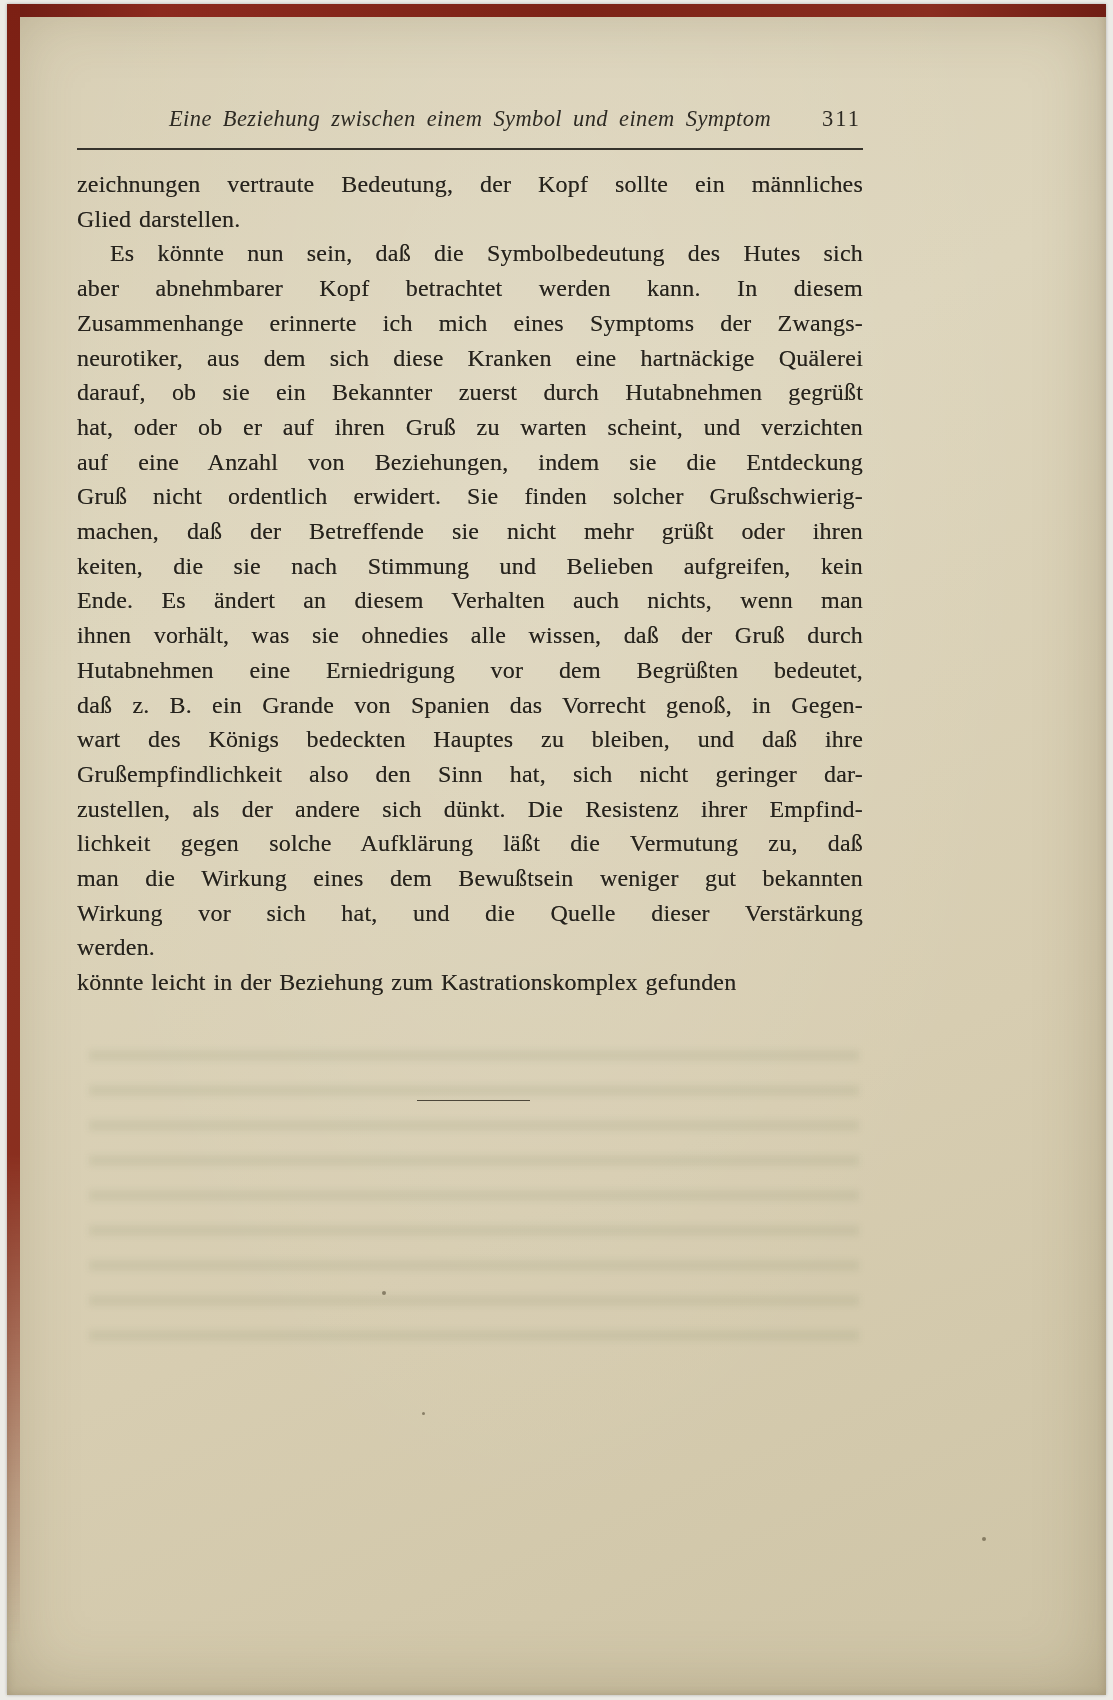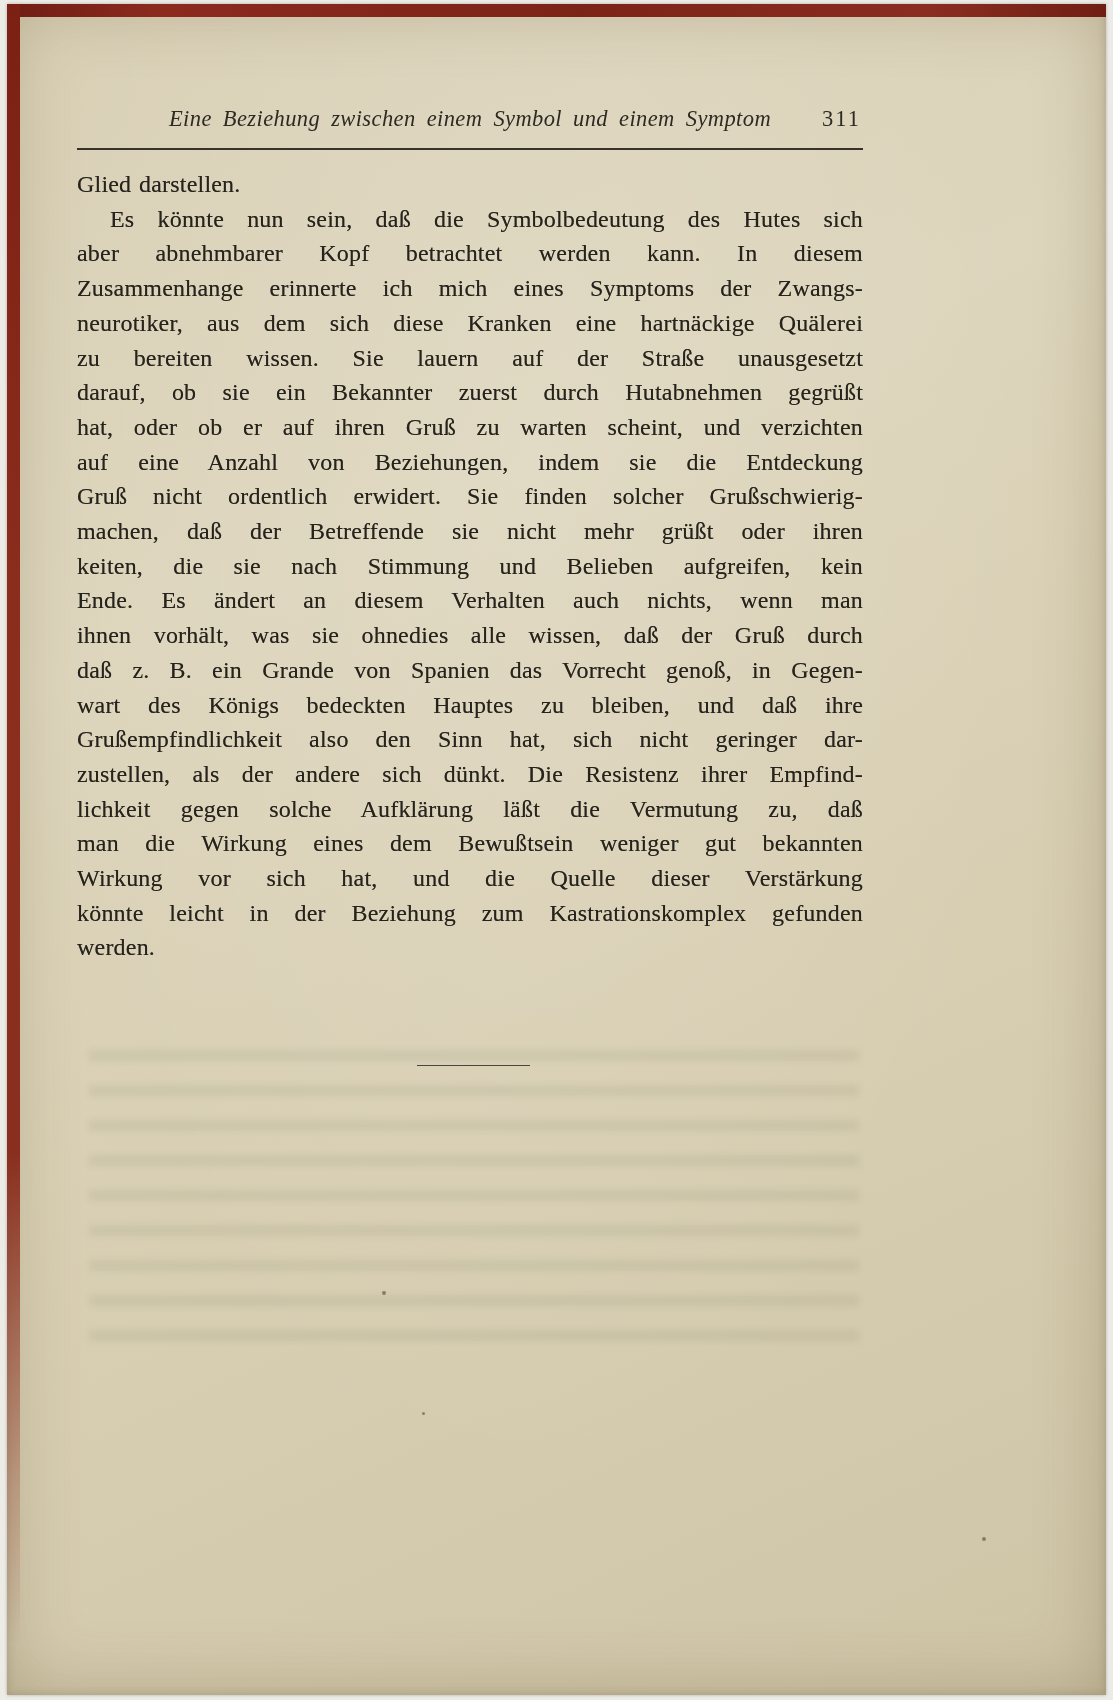--- a/index.html
+++ b/index.html
@@ -128,45 +128,46 @@
 
       <div class="running-header">
         <span class="header-title">Eine Beziehung zwischen einem Symbol und einem Symptom</span>
         <span class="page-number">311</span>
       </div>
 
       <hr class="header-rule">
 
       <div class="body-text">
         <div class="paragraph p-first">
+            <div class="line">zeichnungen vertraute Bedeutung, der Kopf sollte ein männliches</div>
             <div class="line">Glied darstellen.</div>
           </div>
         <div class="paragraph p-indent">
             <div class="line">Es könnte nun sein, daß die Symbolbedeutung des Hutes sich</div>
             <div class="line">aber abnehmbarer Kopf betrachtet werden kann. In diesem</div>
             <div class="line">Zusammenhange erinnerte ich mich eines Symptoms der Zwangs-</div>
             <div class="line">neurotiker, aus dem sich diese Kranken eine hartnäckige Quälerei</div>
-            <div class="line">zu bereiten wissen. Sie lauern auf der Straße unausgesetzt</div>
             <div class="line">darauf, ob sie ein Bekannter zuerst durch Hutabnehmen gegrüßt</div>
             <div class="line">hat, oder ob er auf ihren Gruß zu warten scheint, und verzichten</div>
             <div class="line">auf eine Anzahl von Beziehungen, indem sie die Entdeckung</div>
             <div class="line">Gruß nicht ordentlich erwidert. Sie finden solcher Grußschwierig-</div>
             <div class="line">machen, daß der Betreffende sie nicht mehr grüßt oder ihren</div>
             <div class="line">keiten, die sie nach Stimmung und Belieben aufgreifen, kein</div>
             <div class="line">Ende. Es ändert an diesem Verhalten auch nichts, wenn man</div>
             <div class="line">ihnen vorhält, was sie ohnedies alle wissen, daß der Gruß durch</div>
+            <div class="line">Hutabnehmen eine Erniedrigung vor dem Begrüßten bedeutet,</div>
             <div class="line">daß z. B. ein Grande von Spanien das Vorrecht genoß, in Gegen-</div>
             <div class="line">wart des Königs bedeckten Hauptes zu bleiben, und daß ihre</div>
             <div class="line">Grußempfindlichkeit also den Sinn hat, sich nicht geringer dar-</div>
             <div class="line">zustellen, als der andere sich dünkt. Die Resistenz ihrer Empfind-</div>
             <div class="line">lichkeit gegen solche Aufklärung läßt die Vermutung zu, daß</div>
             <div class="line">man die Wirkung eines dem Bewußtsein weniger gut bekannten</div>
             <div class="line">Wirkung vor sich hat, und die Quelle dieser Verstärkung</div>
+            <div class="line">werden.</div>
             <div class="line">könnte leicht in der Beziehung zum Kastrationskomplex gefunden</div>
-            <div class="line">werden.</div>
           </div>
       </div>
 
       <hr class="section-divider">
 
     </div>
   </div>
 </div>
 
 </body></html>

